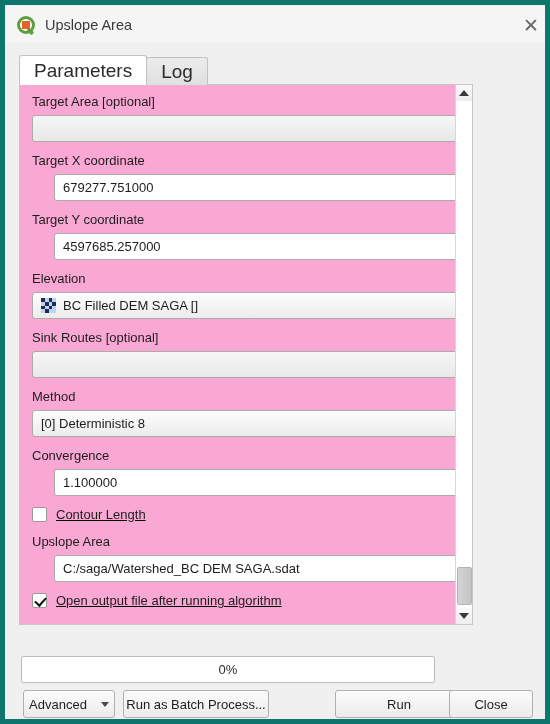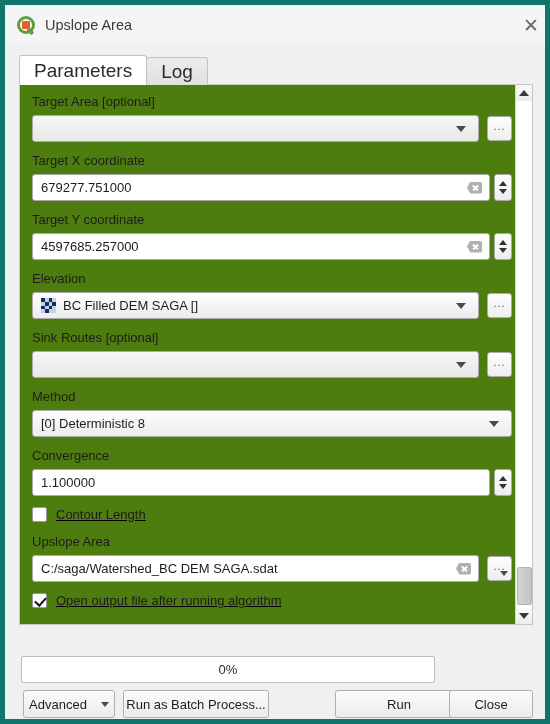--- a/index.html
+++ b/index.html
@@ -98,22 +98,22 @@
     border-color: #c2c2c2;
     height: 30px;
     position: relative;
     z-index: 2;
   }
 
   
   .scrollarea {
     position: absolute;
     left: 14px; top: 79px;
-    width: 514px; height: 541px;
-    background: #4d7c0f;
+    width: 454px; height: 541px;
+    background: #f9a8d4;
     border: 1px solid #c6c6c6;
     overflow: hidden;
   }
   .content {
     position: absolute;
     left: 0; top: 0;
     width: 504px;
     padding: 9px 12px 0 12px;
   }
 
@@ -187,20 +187,21 @@
     width: 0; height: 0;
     border-left: 4px solid transparent;
     border-right: 4px solid transparent;
     border-top: 5px solid #4a4a4a;
   }
 
   .lineedit {
     flex: 1;
     background: #ffffff;
     padding: 0 4px 0 8px;
+    margin-left: 22px;
   }
   .lineedit .val { flex: 1; overflow: hidden; white-space: nowrap; }
   .clear-icon {
     width: 15px; height: 12px;
     flex: none;
     background: #b0b0b0;
     border-radius: 3px 2px 2px 3px;
     position: relative;
     margin-right: 3px;
     clip-path: polygon(22% 0, 100% 0, 100% 100%, 22% 100%, 0 50%);

